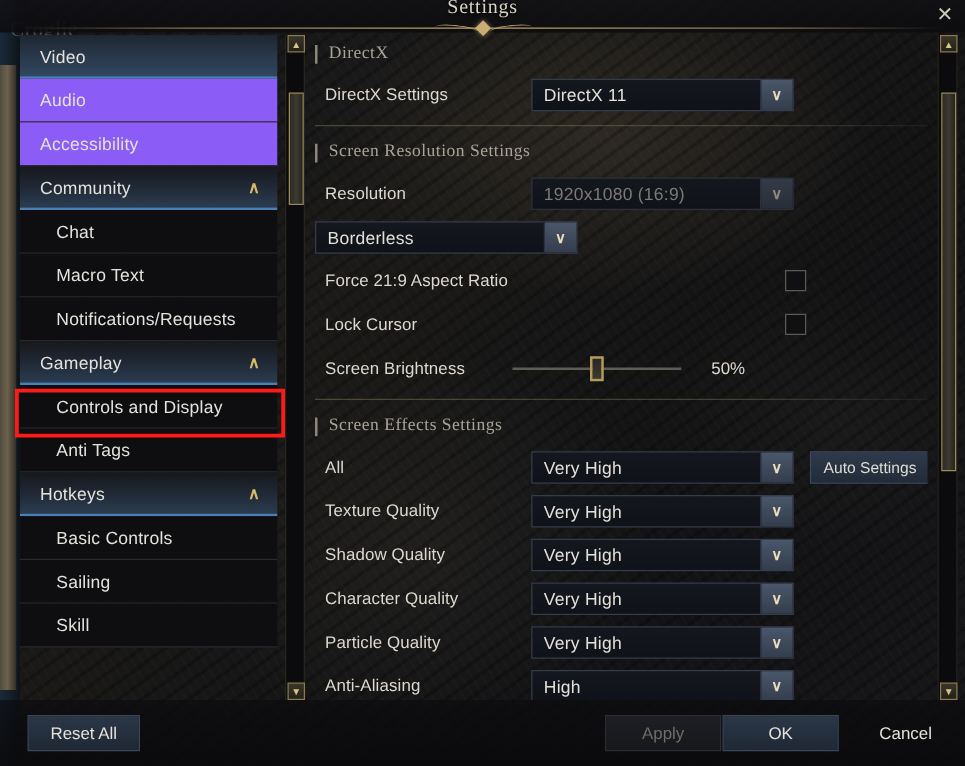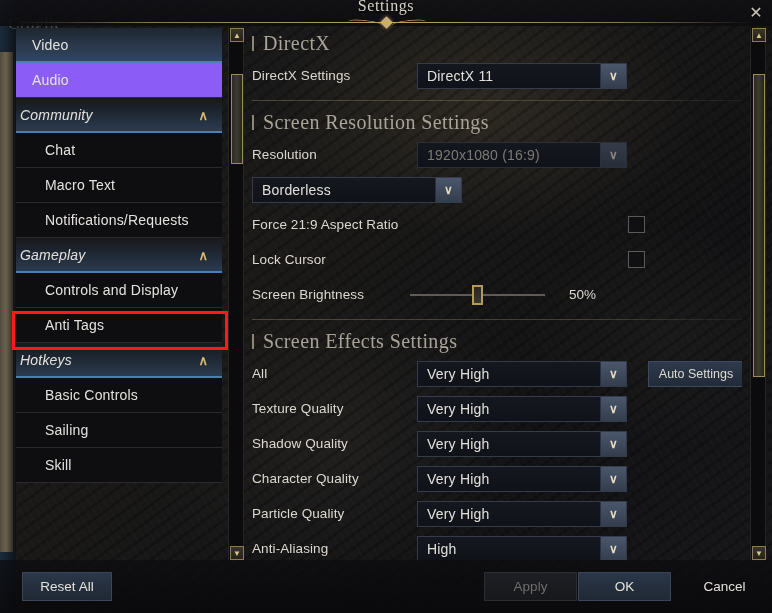--- a/index.html
+++ b/index.html
@@ -146,21 +146,21 @@
   
   .side-item.active {
     background: linear-gradient(180deg, #1e2630 0%, #2a394c 55%, #31465f 100%);
     border-bottom: 2px solid #4b7fb5;
   }
   
   .side-item.cat {
     background: linear-gradient(180deg, #17181c 0%, #1f2834 48%, #2b3c50 100%);
     border-bottom: 2px solid #4b7fb5;
   }
-  .side-item.cat .lbl { padding-left: 4px; font-style: italic; }
+  .side-item.cat .lbl { padding-left: 16px; }
   .chev {
     position: absolute;
     right: 14px; top: 50%;
     transform: translateY(-50%);
     color: #d9b96a;
     font-size: 13px;
     font-weight: bold;
     line-height: 1;
   }
 
@@ -200,41 +200,42 @@
     left: 252px; top: 28px;
     width: 490px; height: 532px;
     overflow: hidden;
   }
 
   .sec-head {
     display: flex;
     align-items: center;
     height: 30px;
     font-family: "Liberation Serif", serif;
-    font-size: 20px;
+    font-size: 14px;
     color: #a9a398;
     letter-spacing: 0.4px;
   }
   .sec-bar {
     width: 2px; height: 15px;
     background: #8e8779;
     margin-right: 9px;
   }
 
   .row {
     position: relative;
     display: flex;
     align-items: center;
     height: 35px;
   }
   .row .rlbl {
     width: 165px;
     font-size: 13.5px;
     color: #ded9d0;
     letter-spacing: 0.1px;
+    margin-left: 8px;
   }
 
   .dd {
     position: relative;
     width: 210px; height: 26px;
     background: linear-gradient(180deg, #15171f 0%, #101219 100%);
     border: 1px solid #343b4a;
     display: flex; align-items: center;
     cursor: pointer;
   }
@@ -386,20 +387,23 @@
     <div class="close-btn">✕</div>
   </div>
 
   <div class="sidebar" id="sidebar">
       <div class="side-item top active">
         <span class="lbl">Video</span>
       </div>
       <div class="side-item top">
         <span class="lbl">Audio</span>
       </div>
+      <div class="side-item top">
+        <span class="lbl">Accessibility</span>
+      </div>
       <div class="side-item cat">
         <span class="lbl">Community</span>
         <span class="chev">∧</span>
       </div>
       <div class="side-item sub">
         <span class="lbl">Chat</span>
       </div>
       <div class="side-item sub">
         <span class="lbl">Macro Text</span>
       </div>

